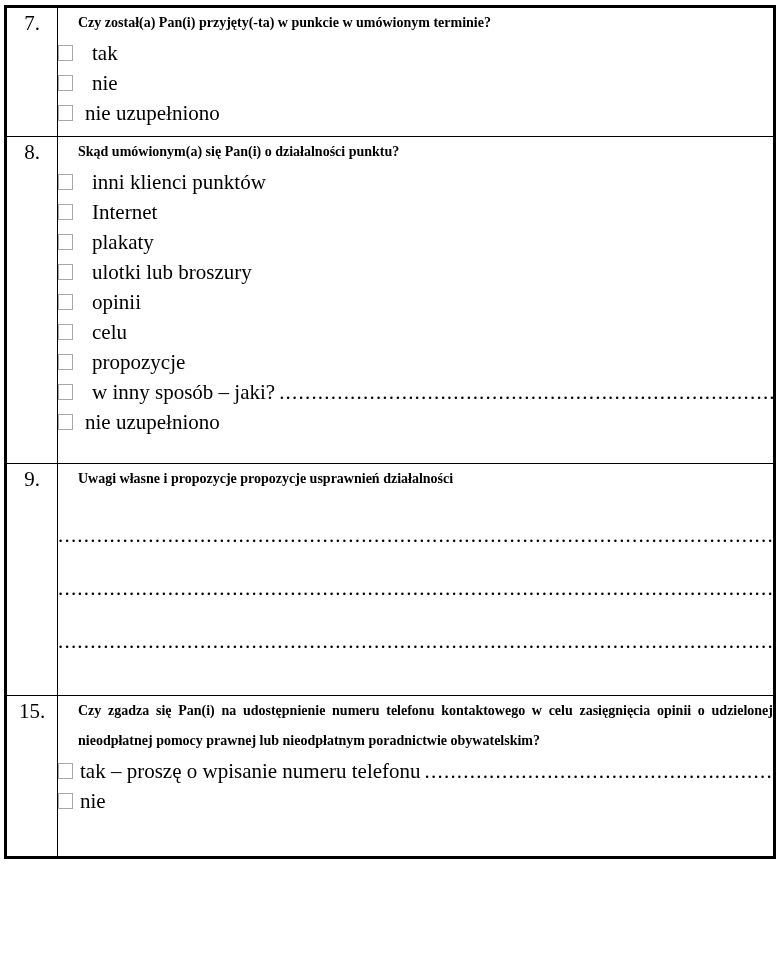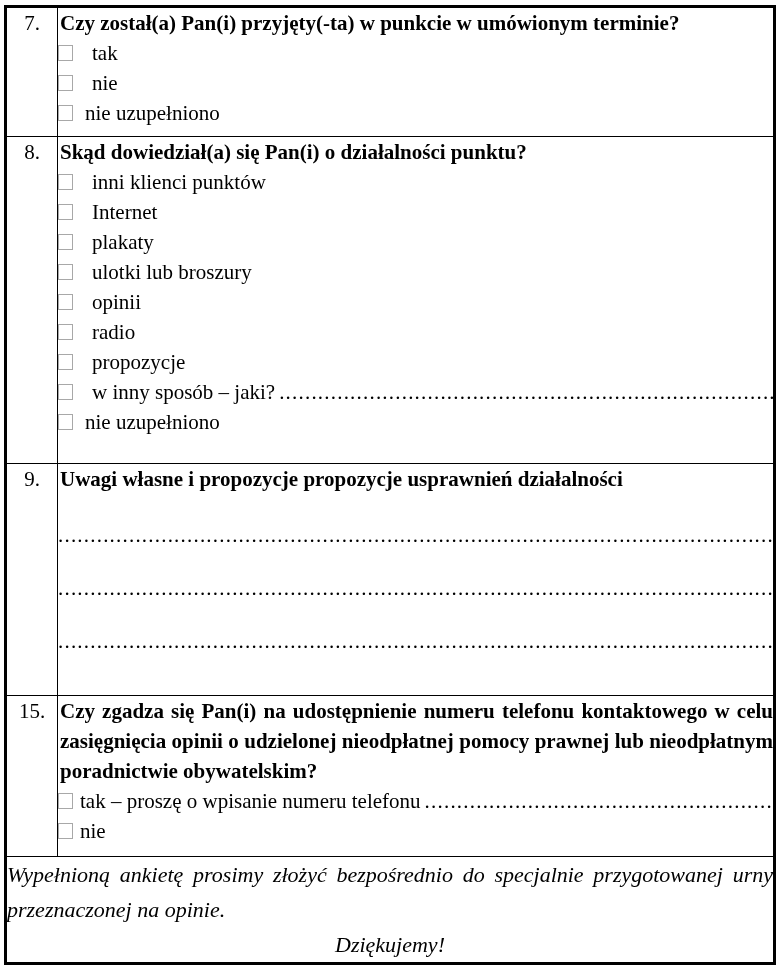--- a/index.html
+++ b/index.html
@@ -36,23 +36,23 @@
     text-align: center;
     font-size: 21px;
     line-height: 30px;
     padding-top: 7px;
   }
   td.content {
     padding: 7px 8px 4px 6px;
   }
   .q-title {
     font-weight: bold;
-    font-size: 21px;
-    line-height: 30px;
-    margin-left: 2px;
+    font-size: 14px;
+    line-height: 30px;
+    margin-left: 20px;
   }
   .q-title.justify {
     text-align: justify;
   }
   .opt {
     display: flex;
     align-items: baseline;
     font-size: 21px;
     line-height: 30px;
     white-space: nowrap;
@@ -133,21 +133,21 @@
         <div class="opt">
           <span class="cb gap-med"></span>
           <span class="opt-label">nie uzupełniono</span>
         </div>
       </td>
     </tr>
 
     <tr class="row-q8">
       <td class="num">8.</td>
       <td class="content">
-        <div class="q-title">Skąd dowiedział(a) się Pan(i) o działalności punktu?</div>
+        <div class="q-title">Skąd umówionym(a) się Pan(i) o działalności punktu?</div>
         <div class="opt">
           <span class="cb gap-wide"></span>
           <span class="opt-label">inni klienci punktów</span>
         </div>
         <div class="opt">
           <span class="cb gap-wide"></span>
           <span class="opt-label">Internet</span>
         </div>
         <div class="opt">
           <span class="cb gap-wide"></span>
@@ -156,21 +156,21 @@
         <div class="opt">
           <span class="cb gap-wide"></span>
           <span class="opt-label">ulotki lub broszury</span>
         </div>
         <div class="opt">
           <span class="cb gap-wide"></span>
           <span class="opt-label">opinii</span>
         </div>
         <div class="opt">
           <span class="cb gap-wide"></span>
-          <span class="opt-label">radio</span>
+          <span class="opt-label">celu</span>
         </div>
         <div class="opt">
           <span class="cb gap-wide"></span>
           <span class="opt-label">propozycje</span>
         </div>
         <div class="opt">
           <span class="cb gap-wide"></span>
           <span class="opt-label">w inny sposób – jaki?</span>
           <span class="leader">......................................................................................................................................................</span>
         </div>
@@ -202,22 +202,16 @@
           <span class="opt-label">tak – proszę o wpisanie numeru telefonu</span>
           <span class="leader">......................................................................................................................................................</span>
         </div>
         <div class="opt">
           <span class="cb gap-small"></span>
           <span class="opt-label">nie</span>
         </div>
       </td>
     </tr>
 
-    <tr class="row-footer">
-      <td class="footer-cell" colspan="2">
-        <div class="footer-note">Wypełnioną ankietę prosimy złożyć bezpośrednio do specjalnie przygotowanej urny przeznaczonej na opinie.</div>
-        <div class="footer-thanks">Dziękujemy!</div>
-      </td>
-    </tr>
 
   </tbody>
     </table>
 </div>
 
 </body></html>

